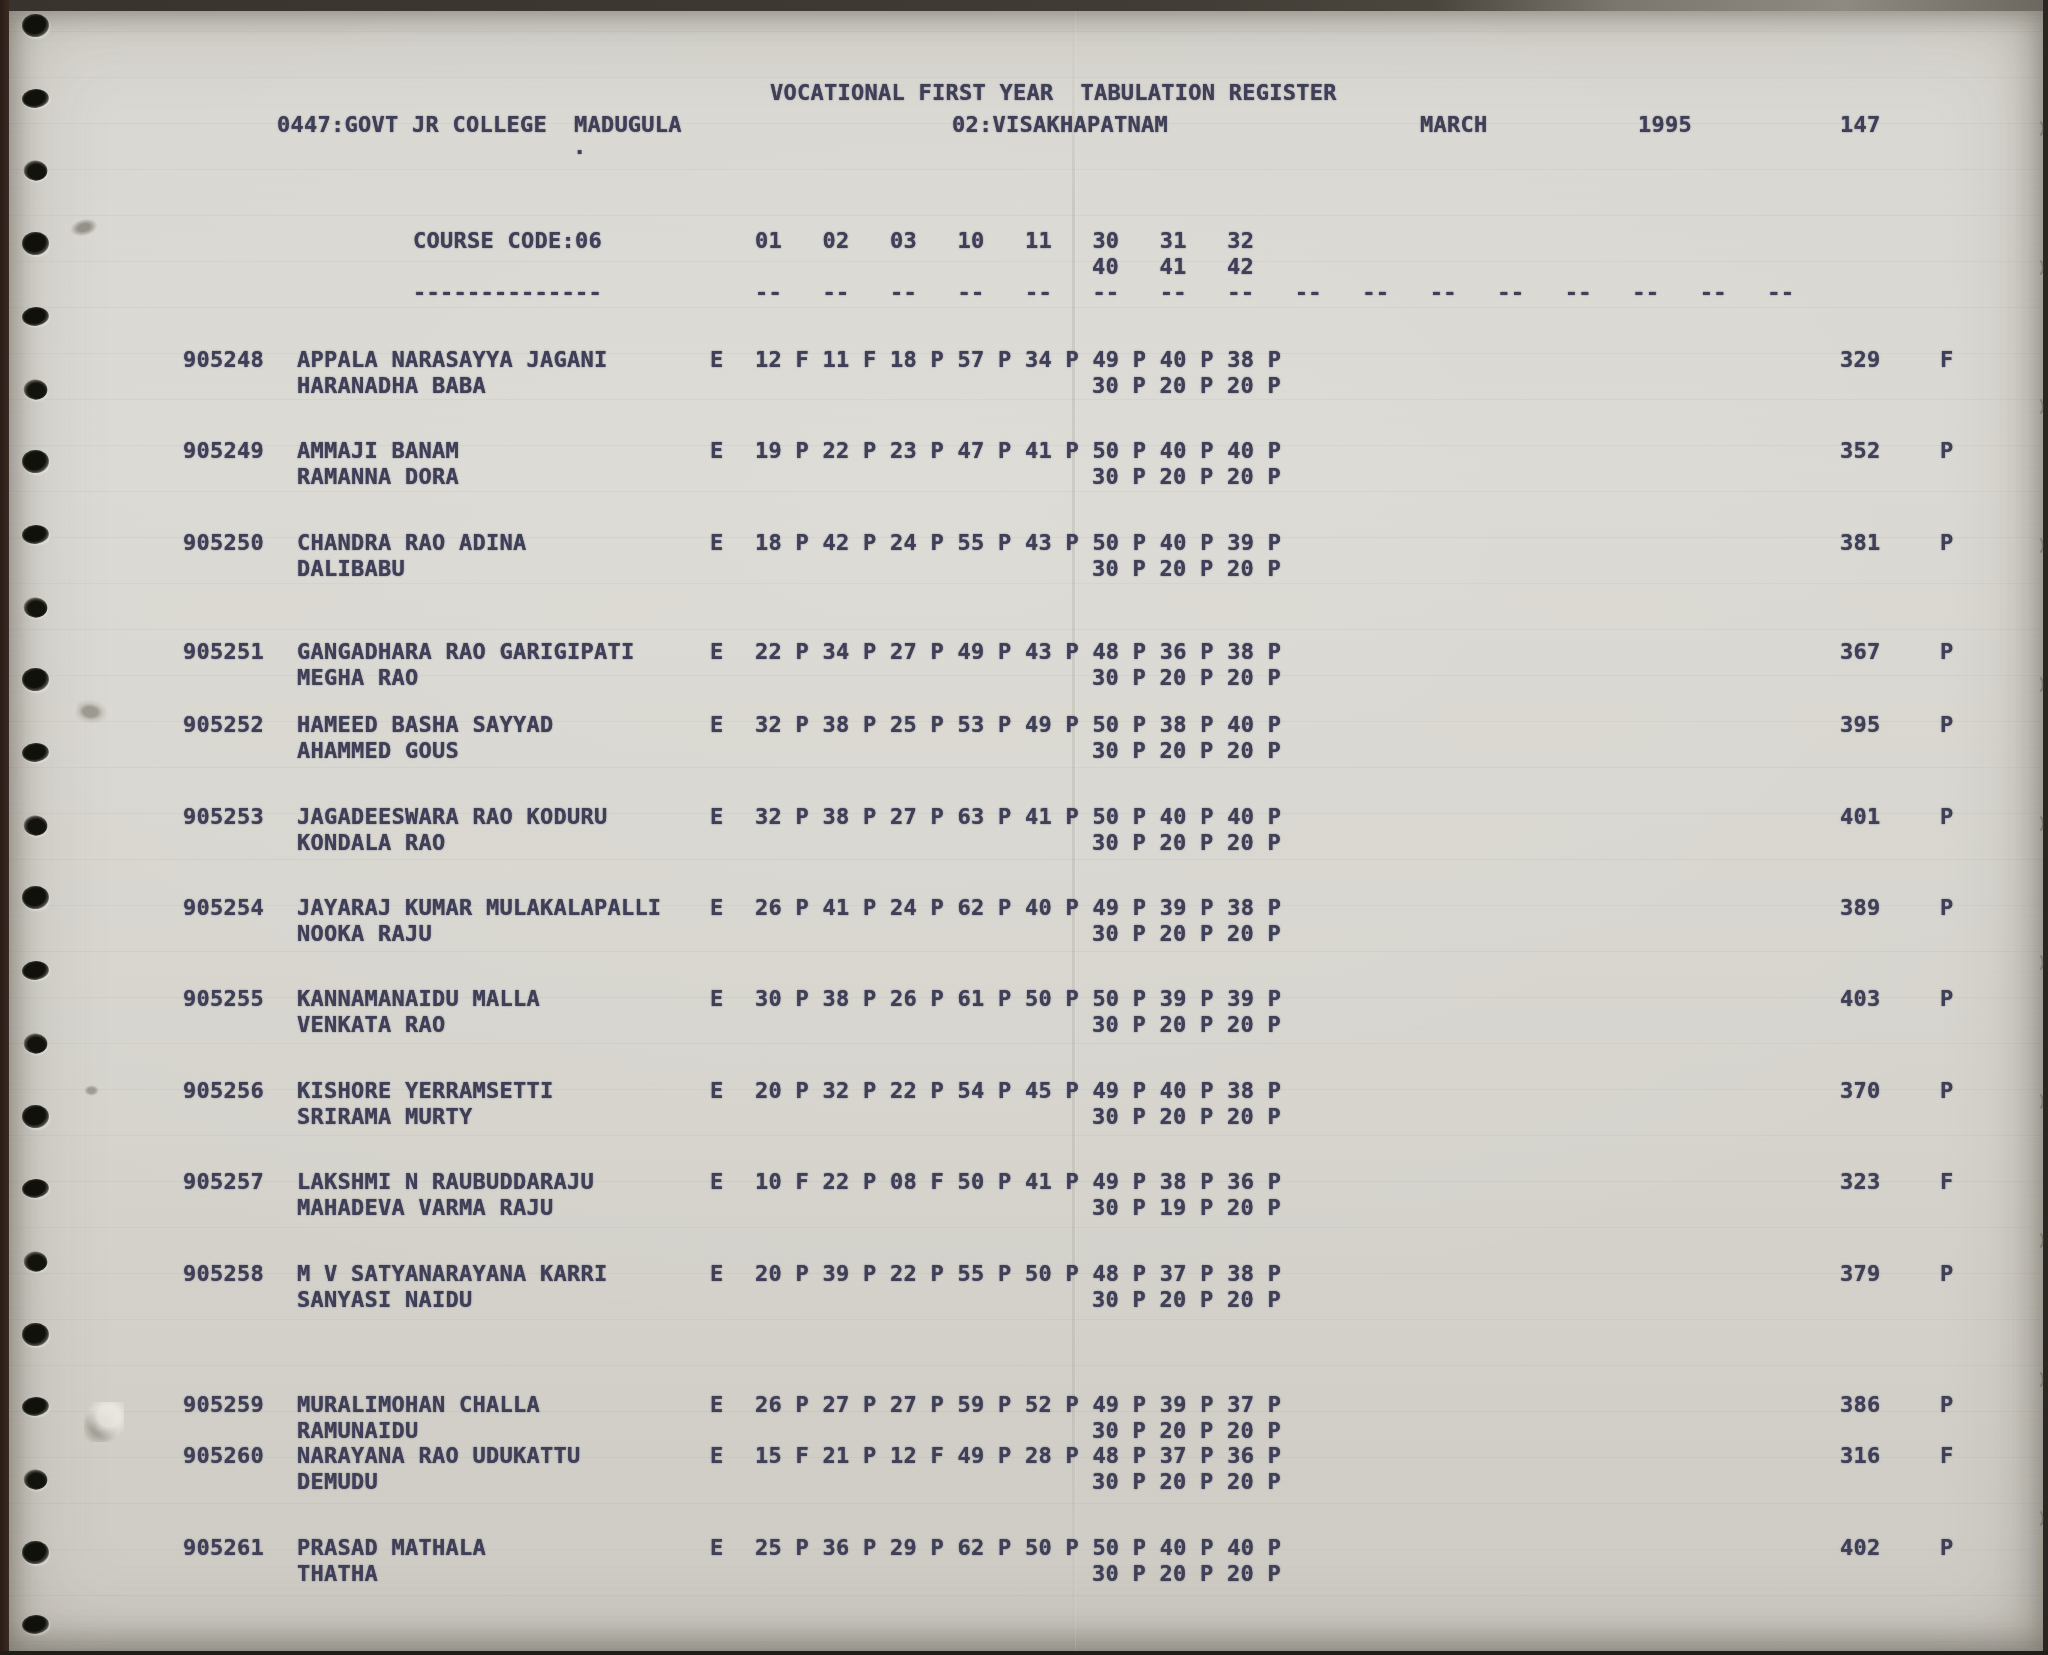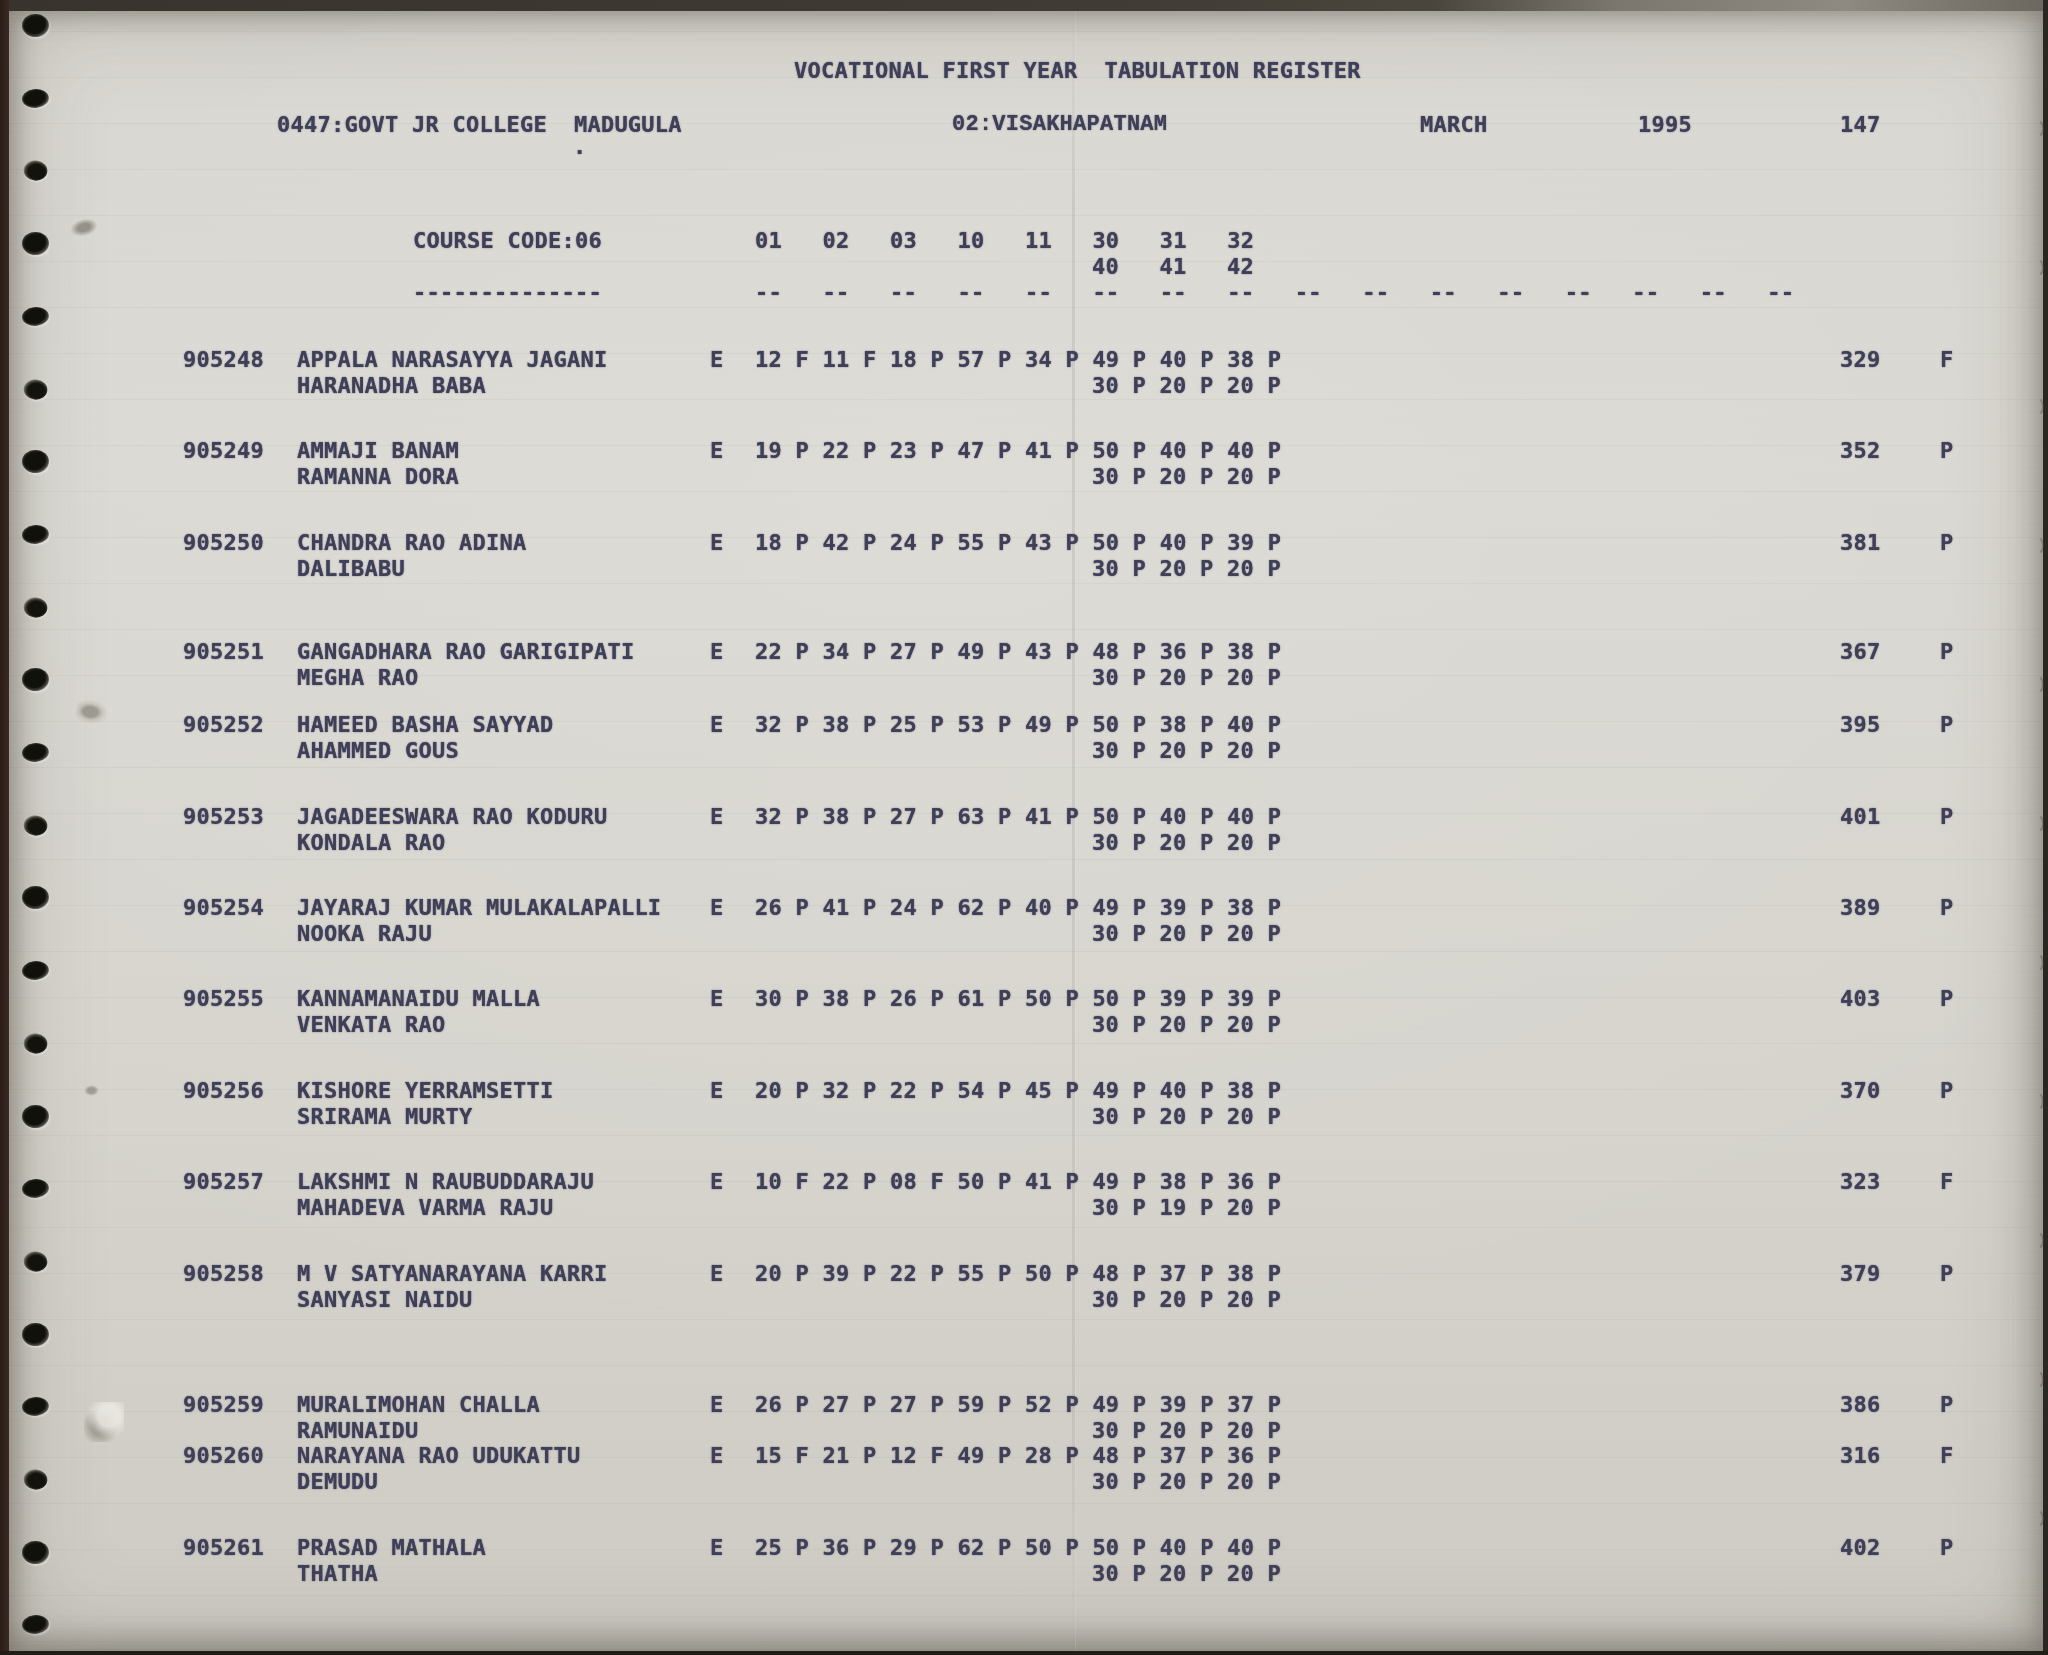--- a/index.html
+++ b/index.html
@@ -70,23 +70,23 @@
       radial-gradient(circle at 62% 35%, rgba(236,234,228,0.85) 0 30%, rgba(0,0,0,0) 62%),
       radial-gradient(ellipse at 40% 62%, rgba(104,99,88,0.55) 0 16%, rgba(0,0,0,0) 55%); }
 
   
   .ln, .row span {
     position:absolute; white-space:pre;
     font:bold 22px/26px "DejaVu Sans Mono", monospace;
     color:#3f3f58; letter-spacing:0.25px;
     text-shadow:0 0 1px rgba(60,60,88,0.85), 0 0 2.5px rgba(60,60,88,0.22);
   }
-  .t-title    { left:770px;  top:58px;margin-left:24px;  }
+  .t-title    { left:770px;  top:80px;  }
   .t-college  { left:277px;  top:112px; }
-  .t-district { left:952px;  top:112px;font-family:Liberation Mono, monospace; }
+  .t-district { left:952px;  top:112px; }
   .t-month    { left:1420px; top:112px; }
   .t-year     { left:1638px; top:112px; }
   .t-pageno   { left:1840px; top:112px; }
   .t-dot      { left:573px;  top:134px; }
   .t-course   { left:413px;  top:228px; }
   .t-codes1   { left:755px;  top:228px; }
   .t-codes2   { left:1092px; top:254px; }
   .t-cdash    { left:413px;  top:280px; }
   .t-coldash  { left:755px;  top:280px; }
 

